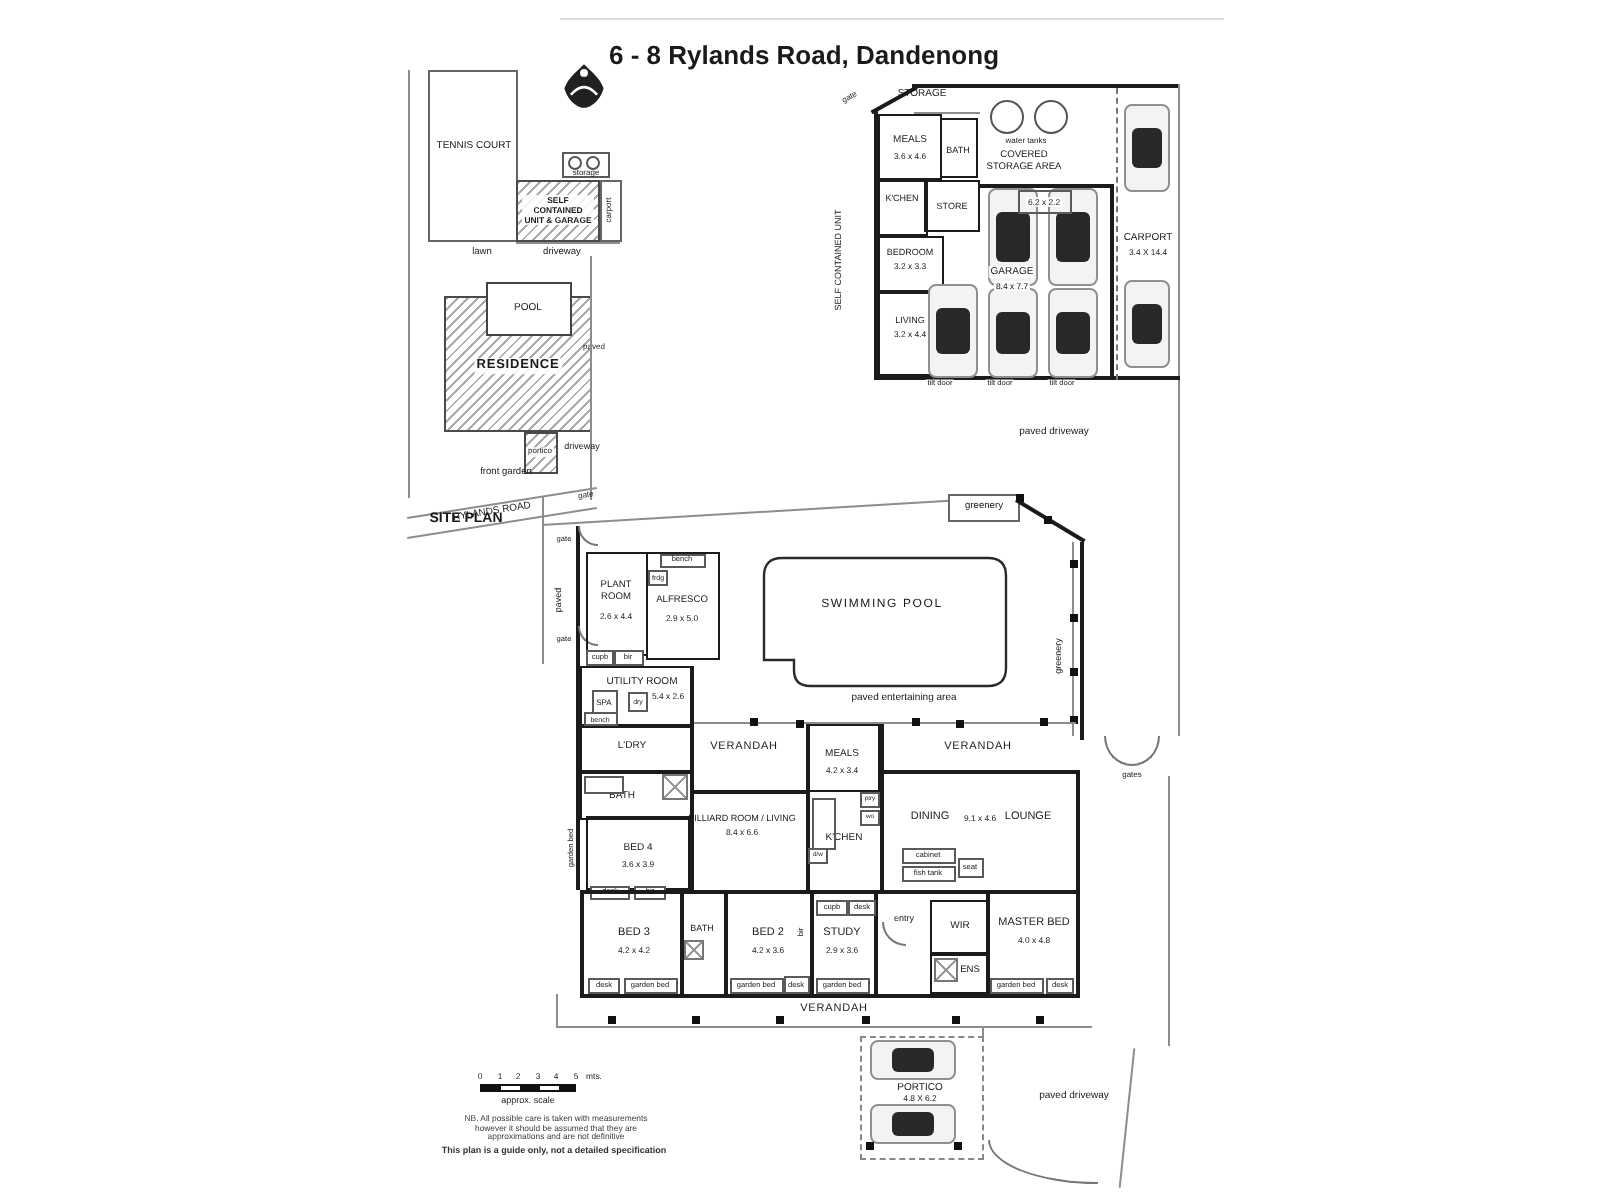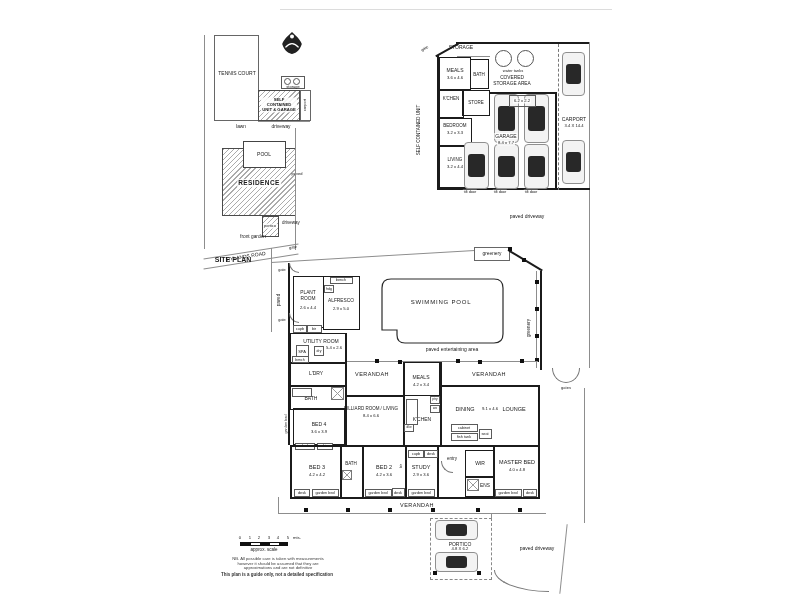--- a/index.html
+++ b/index.html
@@ -38,20 +38,21 @@
 
 <div id="c">
 
   <div class="line faint" style="left:280px;top:9px;width:332px;height:1px"></div>
 
   <svg style="position:absolute;left:281px;top:31px" width="22" height="24" viewBox="0 0 20 22">
     <path d="M10,1 C6,5 3,7 1,12 C3,19 8,21 10,21 C12,21 17,19 19,12 C17,7 14,5 10,1 Z" fill="#212121"></path>
     <circle cx="10" cy="5" r="1.8" fill="#ffffff"></circle>
     <path d="M4,15 Q10,8 16,15" stroke="#ffffff" stroke-width="1.2" fill="none"></path>
   </svg>
+  <div class="L f13 b" style="left:402px;top:28px">6 - 8 Rylands Road, Dandenong</div>
 
   <div class="line" style="left:204px;top:35px;width:1px;height:214px"></div>
   <div class="box" style="left:214px;top:35px;width:45px;height:86px;border-color:#666;background:transparent"></div>
   <div class="L" style="left:237px;top:73px">TENNIS COURT</div>
   <div class="box" style="left:281px;top:76px;width:24px;height:13px"></div>
   <div class="circ" style="left:284px;top:78px;width:7px;height:7px"></div>
   <div class="circ" style="left:293px;top:78px;width:7px;height:7px"></div>
   <div class="L f4" style="left:293px;top:87px">storage</div>
   <div class="hatch" style="left:258px;top:90px;width:42px;height:31px"></div>
   <div class="L f42 b wrap onhatch" style="left:279px;top:105px;width:36px">SELF CONTAINED UNIT &amp; GARAGE</div>

